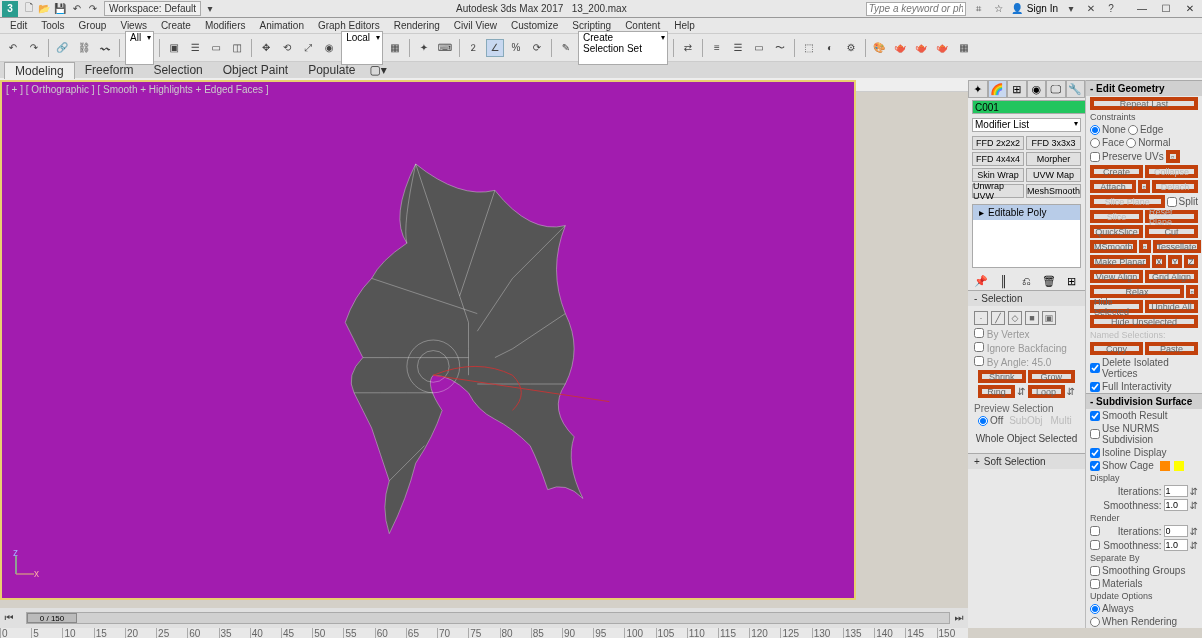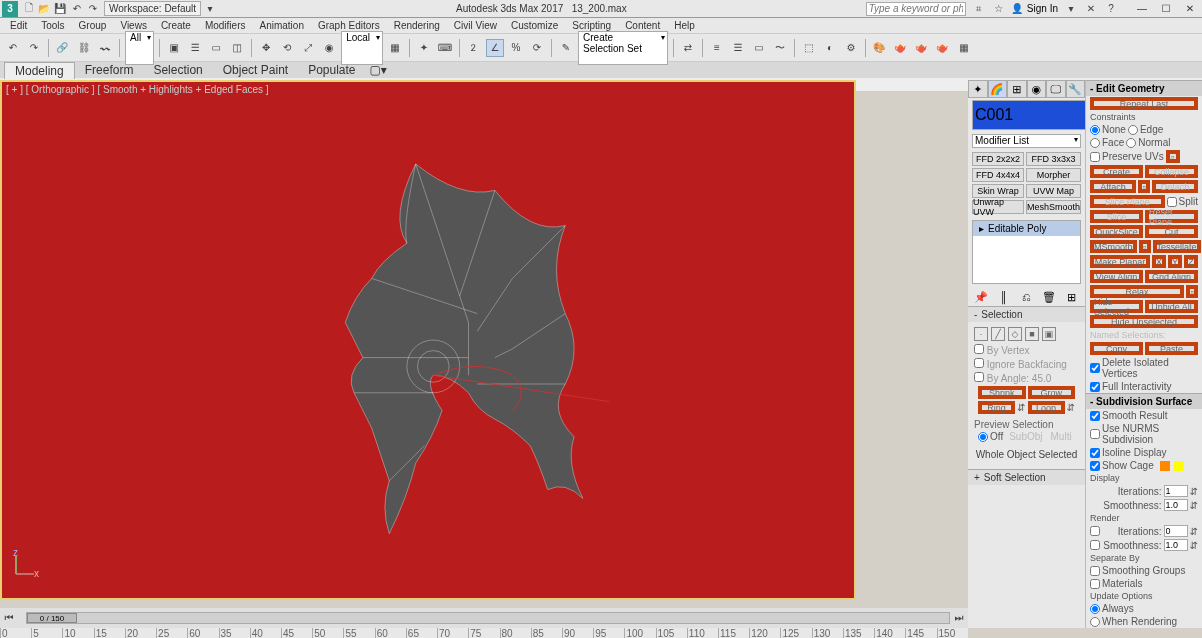--- a/index.html
+++ b/index.html
@@ -20,32 +20,32 @@
 .tb-btn{width:18px;height:18px;display:flex;align-items:center;justify-content:center;color:#444;border:1px solid transparent}
 .tb-btn.active{background:#c8d8f0;border-color:#8ab}
 .tb-sep{width:1px;height:18px;background:#aaa;margin:0 2px}
 .tb-drop{height:34px;border:1px solid #aaa;background:#fff;font-size:10px;padding:0 12px 0 4px;position:relative}
 .tb-drop::after{content:"▾";position:absolute;right:2px;top:1px;font-size:8px}
 .ribbon-tabs{height:16px;background:#d8d8d8;display:flex;align-items:center;padding:0 4px;gap:0}
 .rtab{padding:1px 10px;font-size:12px;color:#333;background:#d8d8d8}
 .rtab.active{background:#eee;border:1px solid #aaa;border-bottom:none}
 .ribbon-sub{height:14px;background:#eee;display:flex;align-items:center;padding:0 4px;gap:2px;border-bottom:1px solid #ccc}
 .rsub{padding:0 4px;font-size:9px;color:#555}
-.viewport{position:absolute;top:80px;left:0;width:856px;height:520px;background:#b91c1c;border:2px solid #e8d070}
+.viewport{position:absolute;top:80px;left:0;width:856px;height:520px;background:#a21caf;border:2px solid #e8d070}
 .vp-label{position:absolute;top:2px;left:4px;font-size:10px;color:#ccc}
 .vp-svg{position:absolute;top:0;left:0;width:100%;height:100%}
 .axis-gizmo{position:absolute;bottom:18px;left:8px;width:30px;height:30px}
 .cmd-panel{position:absolute;top:80px;right:0;width:234px;height:548px;background:#e8e8e8;display:flex}
 .cmd-left{width:118px;border-right:1px solid #bbb;overflow:hidden}
 .cmd-right{width:116px;overflow:hidden}
 .cmd-tabs{height:18px;display:flex;background:#ddd}
 .cmd-tab{flex:1;display:flex;align-items:center;justify-content:center;border:1px solid #aaa;font-size:11px}
 .cmd-tab.active{background:#c8d8f0}
 .name-row{padding:2px 4px;display:flex;align-items:center;gap:4px}
-.name-input{flex:1;height:30px;border:1px solid #aaa;padding:0 2px;font-size:16px;background:#1d4ed8}
+.name-input{flex:1;height:14px;border:1px solid #aaa;padding:0 2px;font-size:10px;background:#22c55e}
 .mod-list{margin:2px 4px;height:14px;border:1px solid #aaa;background:#fff;font-size:10px;padding:0 2px;position:relative}
 .mod-list::after{content:"▾";position:absolute;right:2px;font-size:8px}
 .mod-btns{display:grid;grid-template-columns:1fr 1fr;gap:2px;padding:2px 4px}
 .mod-btn{height:14px;border:1px solid #aaa;background:#e0e0e0;font-size:9px;display:flex;align-items:center;justify-content:center}
 .mod-stack{margin:4px 4px;height:64px;border:1px solid #aaa;background:#fff}
 .stack-item{padding:2px 6px;font-size:10px;background:#b8cce8;display:flex;align-items:center;gap:4px}
 .stack-tools{display:flex;gap:4px;padding:2px 4px;justify-content:space-around}
 .stack-tool{width:14px;height:14px;font-size:11px;display:flex;align-items:center;justify-content:center}
 .rollout{border-top:1px solid #aaa}
 .rollout-hdr{padding:2px 6px;font-size:10px;color:#333;background:#ddd;display:flex;align-items:center;gap:4px}

